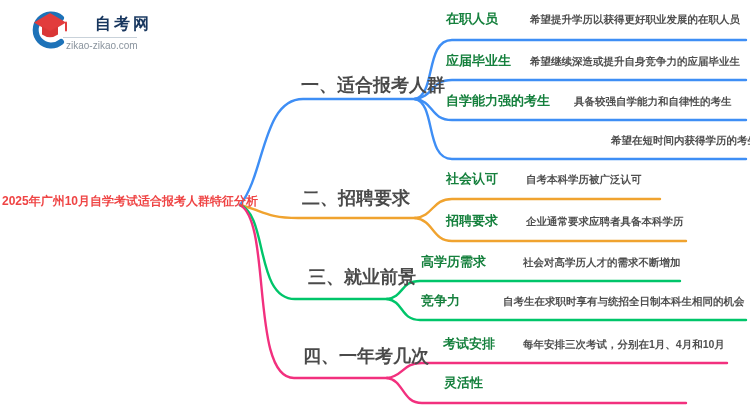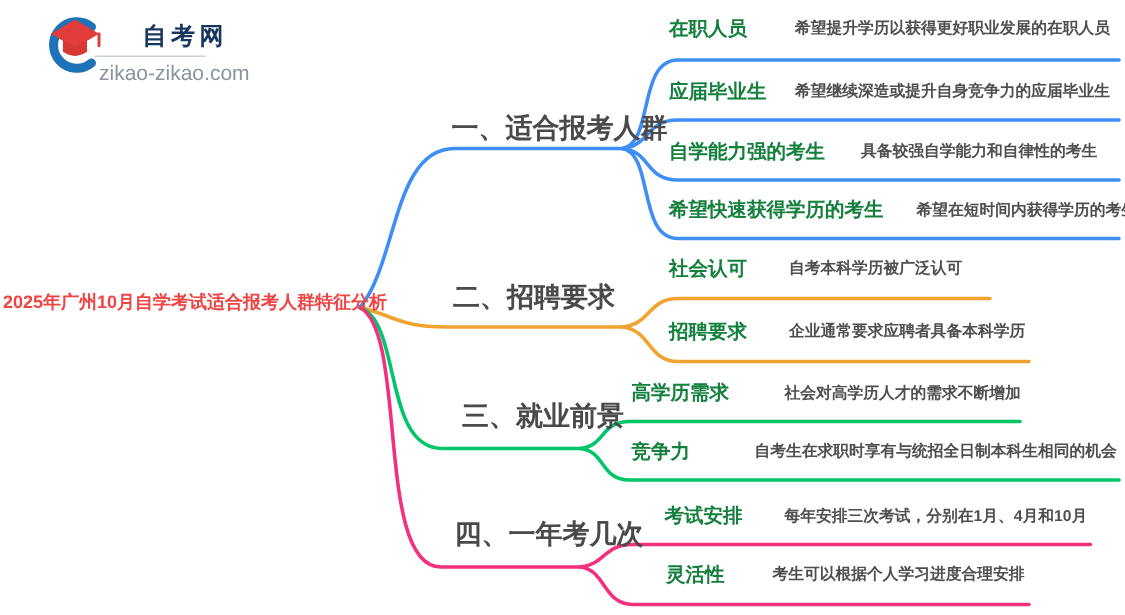--- a/index.html
+++ b/index.html
@@ -5,21 +5,21 @@
   html,body{margin:0;padding:0;background:#ffffff;}
   body{font-family:"Liberation Sans","DejaVu Sans",sans-serif;}
   .stage{position:relative;width:750px;height:410px;background:#fff;overflow:hidden;}
 
   
   .logo{position:absolute;left:26px;top:6px;width:160px;height:52px;cursor:pointer;}
   .logo-icon{position:absolute;left:2px;top:2px;}
   .logo-name{position:absolute;left:69px;top:8px;font-size:16px;font-weight:bold;
              color:#17365e;letter-spacing:3px;white-space:nowrap;}
   .logo-divider{position:absolute;left:37px;top:31px;width:74px;height:1px;background:#c9d2da;}
-  .logo-domain{position:absolute;left:40px;top:34px;font-size:14px;color:#8a949e;white-space:nowrap;}
+  .logo-domain{position:absolute;left:40px;top:34px;font-size:10px;color:#8a949e;white-space:nowrap;}
 
   
   .root-title{position:absolute;left:2px;top:193px;width:234px;text-align:right;
               font-size:12px;font-weight:bold;color:#ef4444;white-space:nowrap;}
   .blabel{position:absolute;font-size:18px;font-weight:600;color:#4a4a4a;
           line-height:16px;white-space:nowrap;}
   .kw{position:absolute;font-size:13px;font-weight:600;color:#15803d;
       line-height:16px;white-space:nowrap;}
   .desc{position:absolute;font-size:10.5px;font-weight:700;color:#4f4f4f;
         line-height:15px;white-space:nowrap;}
@@ -84,31 +84,29 @@
   <div class="blabel" style="left:302px;top:190px">二、招聘要求</div>
   <div class="blabel" style="left:308px;top:269px">三、就业前景</div>
   <div class="blabel" style="left:303px;top:348px">四、一年考几次</div>
 
   <div class="kw" style="left:446px;top:11px">在职人员</div>
   <div class="desc" style="left:530px;top:12px">希望提升学历以获得更好职业发展的在职人员</div>
   <div class="kw" style="left:446px;top:53px">应届毕业生</div>
   <div class="desc" style="left:530px;top:54px">希望继续深造或提升自身竞争力的应届毕业生</div>
   <div class="kw" style="left:446px;top:93px">自学能力强的考生</div>
   <div class="desc" style="left:574px;top:94px">具备较强自学能力和自律性的考生</div>
-  <div class="kw" style="left:446px;top:132px">希望快速获得学历的考生</div>
   <div class="desc" style="left:611px;top:133px">希望在短时间内获得学历的考生</div>
 
   <div class="kw" style="left:446px;top:171px">社会认可</div>
   <div class="desc" style="left:526px;top:172px">自考本科学历被广泛认可</div>
   <div class="kw" style="left:446px;top:213px">招聘要求</div>
   <div class="desc" style="left:526px;top:214px">企业通常要求应聘者具备本科学历</div>
 
   <div class="kw" style="left:421px;top:254px">高学历需求</div>
   <div class="desc" style="left:523px;top:255px">社会对高学历人才的需求不断增加</div>
   <div class="kw" style="left:421px;top:293px">竞争力</div>
   <div class="desc" style="left:503px;top:294px">自考生在求职时享有与统招全日制本科生相同的机会</div>
 
   <div class="kw" style="left:443px;top:336px">考试安排</div>
   <div class="desc" style="left:523px;top:337px">每年安排三次考试，分别在1月、4月和10月</div>
   <div class="kw" style="left:444px;top:375px">灵活性</div>
-  <div class="desc" style="left:515px;top:376px">考生可以根据个人学习进度合理安排</div>
 
 </div>
 
 </body></html>

